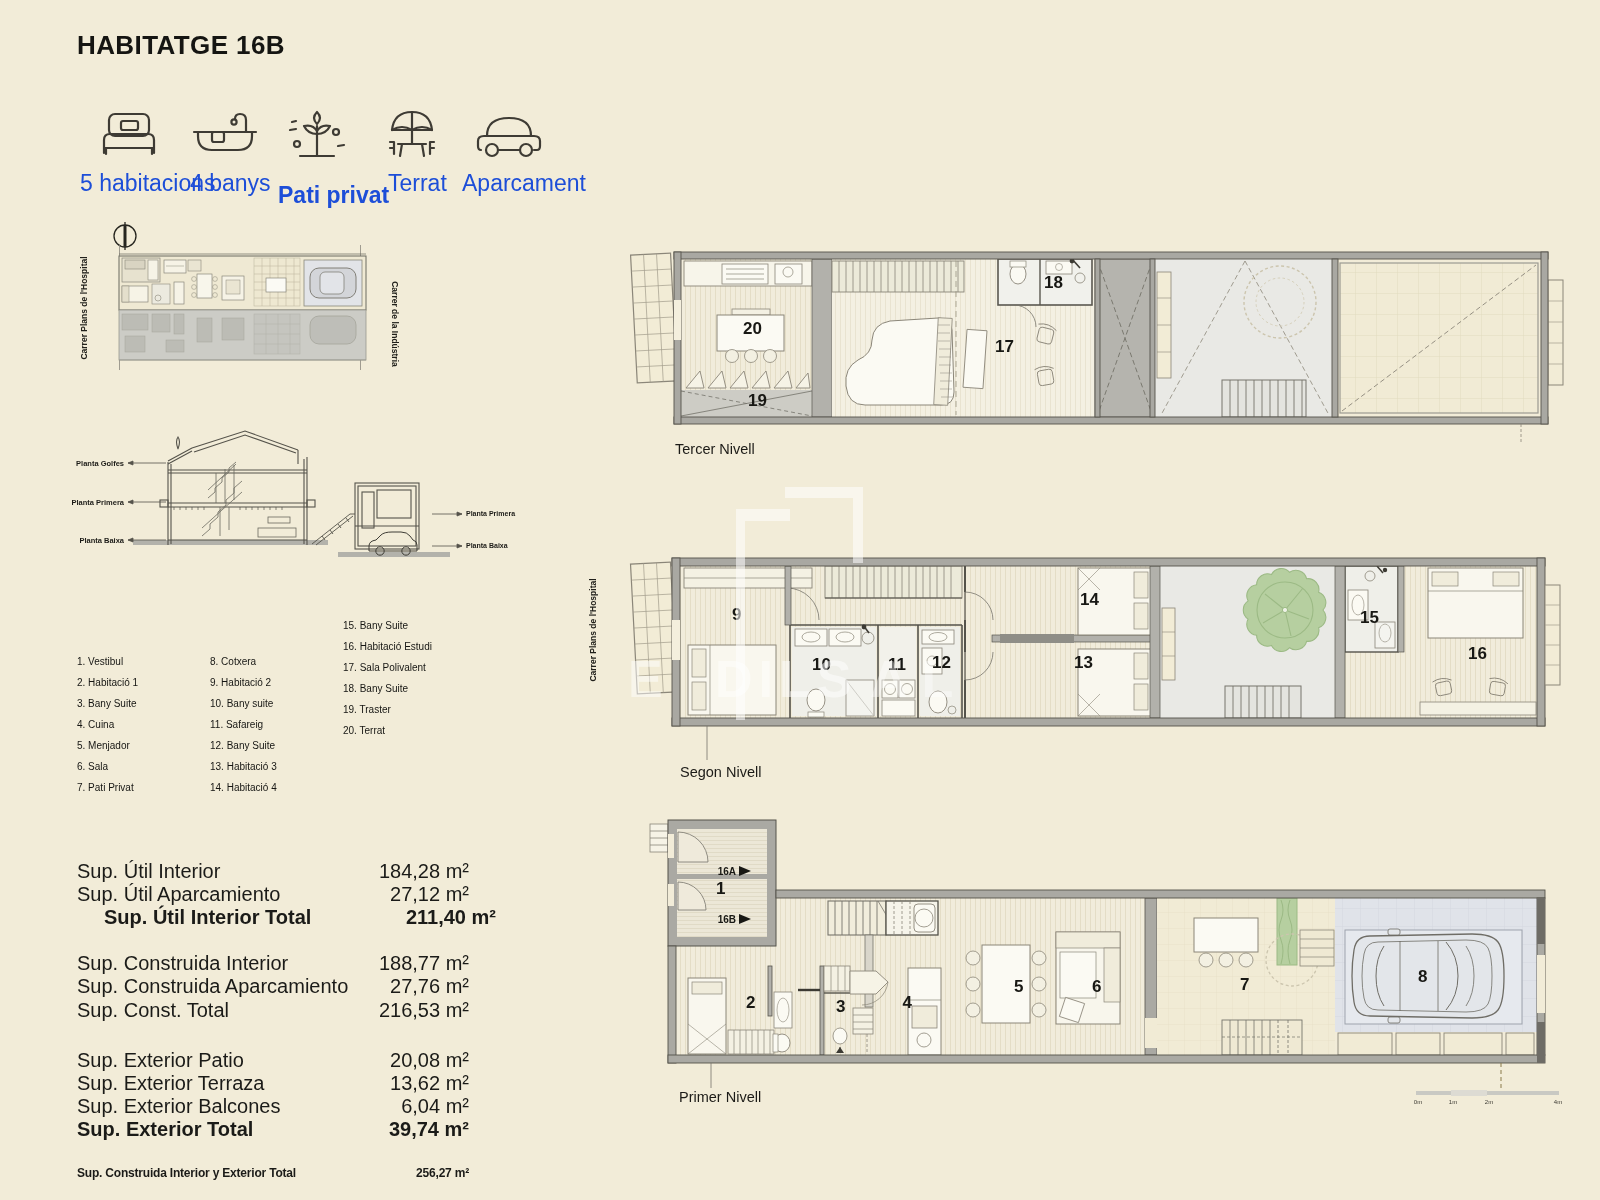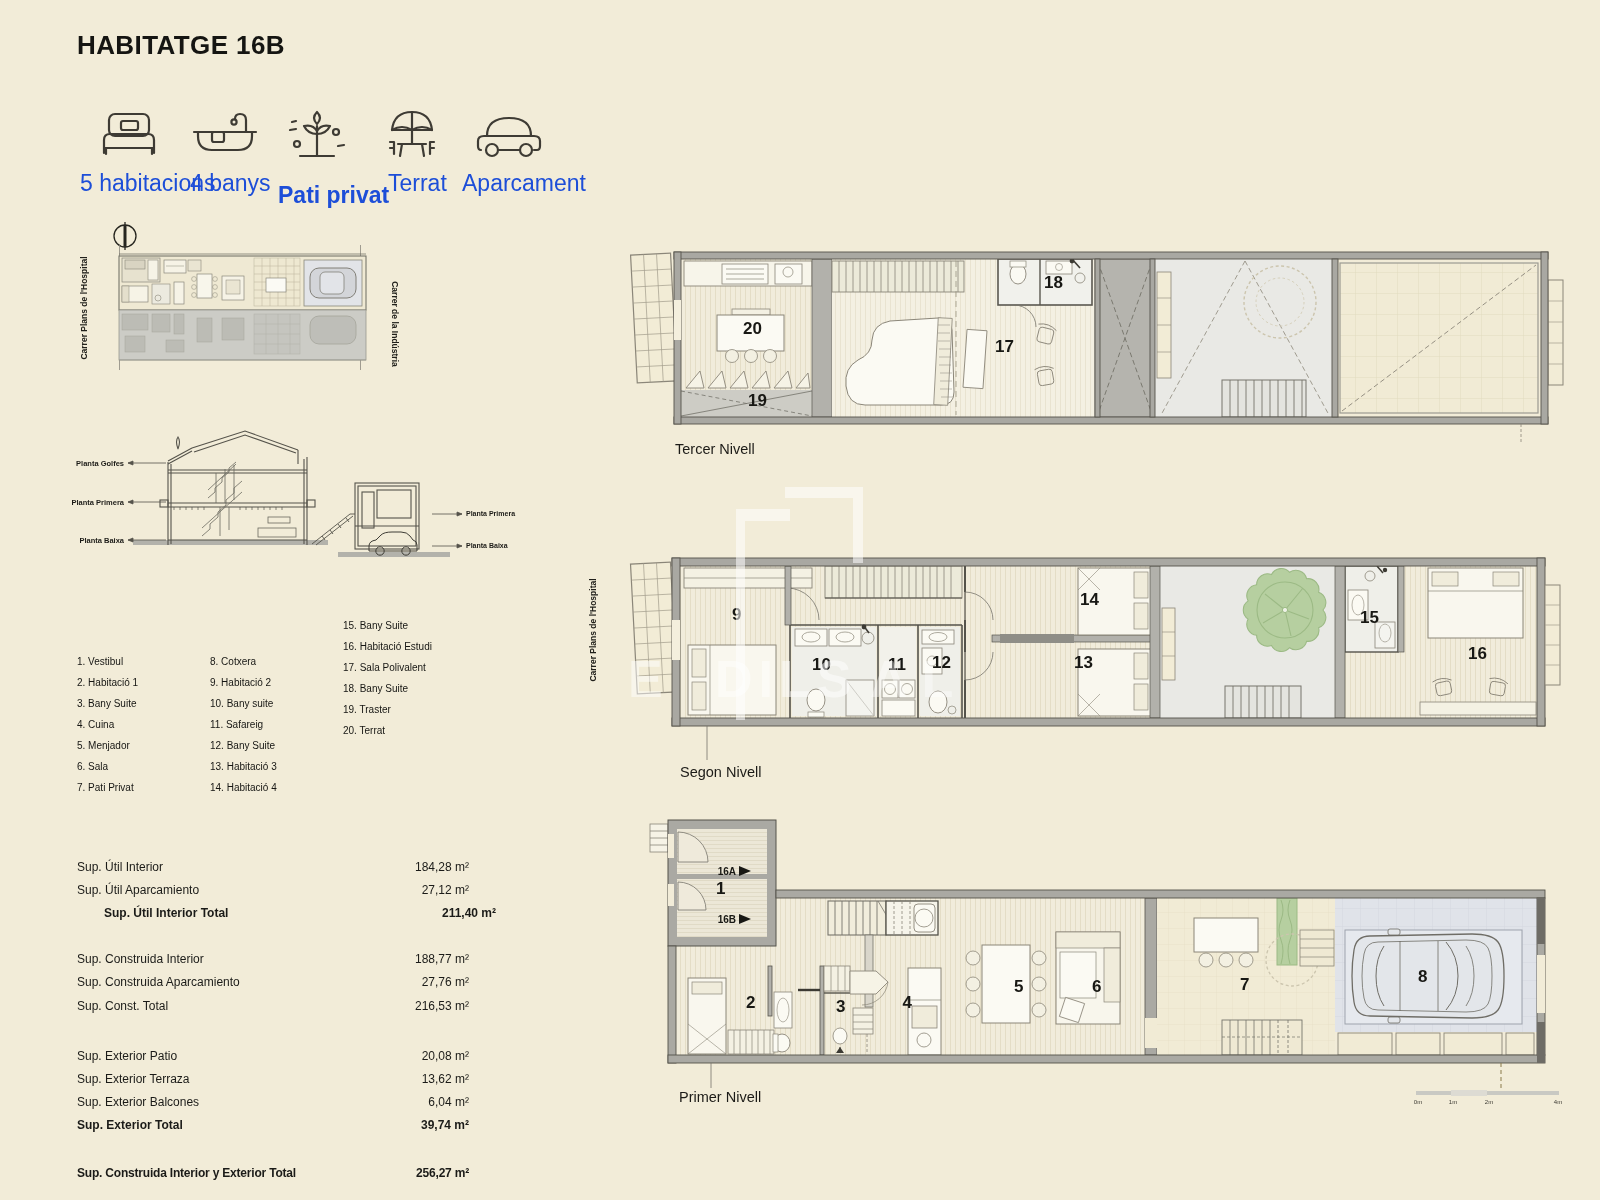--- a/index.html
+++ b/index.html
@@ -1,20 +1,20 @@
 <!DOCTYPE html>
 <html><head>
 <meta charset="utf-8">
 <style>
   html,body{margin:0;padding:0;}
   body{width:1600px;height:1200px;background:#f2ecd8;font-family:"Liberation Sans",sans-serif;color:#1b1b18;position:relative;overflow:hidden;}
   .abs{position:absolute;}
   .lbl{font-size:23px;color:#1d4ed8;white-space:nowrap;text-align:center;}
   .legend{font-size:10px;line-height:21px;color:#161613;}
-  .trow{position:absolute;left:77px;width:392px;font-size:12px;}
+  .trow{position:absolute;left:77px;width:392px;font-size:20px;}
   .trow .v{position:absolute;right:0;top:0;}
   svg{display:block;}
   text{font-family:"Liberation Sans",sans-serif;}
 </style>
 </head>
 <body>
 
 <div class="abs" style="left:77px;top:30px;font-size:26px;font-weight:700;letter-spacing:0.4px;color:#151512;">HABITATGE 16B</div>
 
 <div class="abs" style="left:0;top:104px;">

